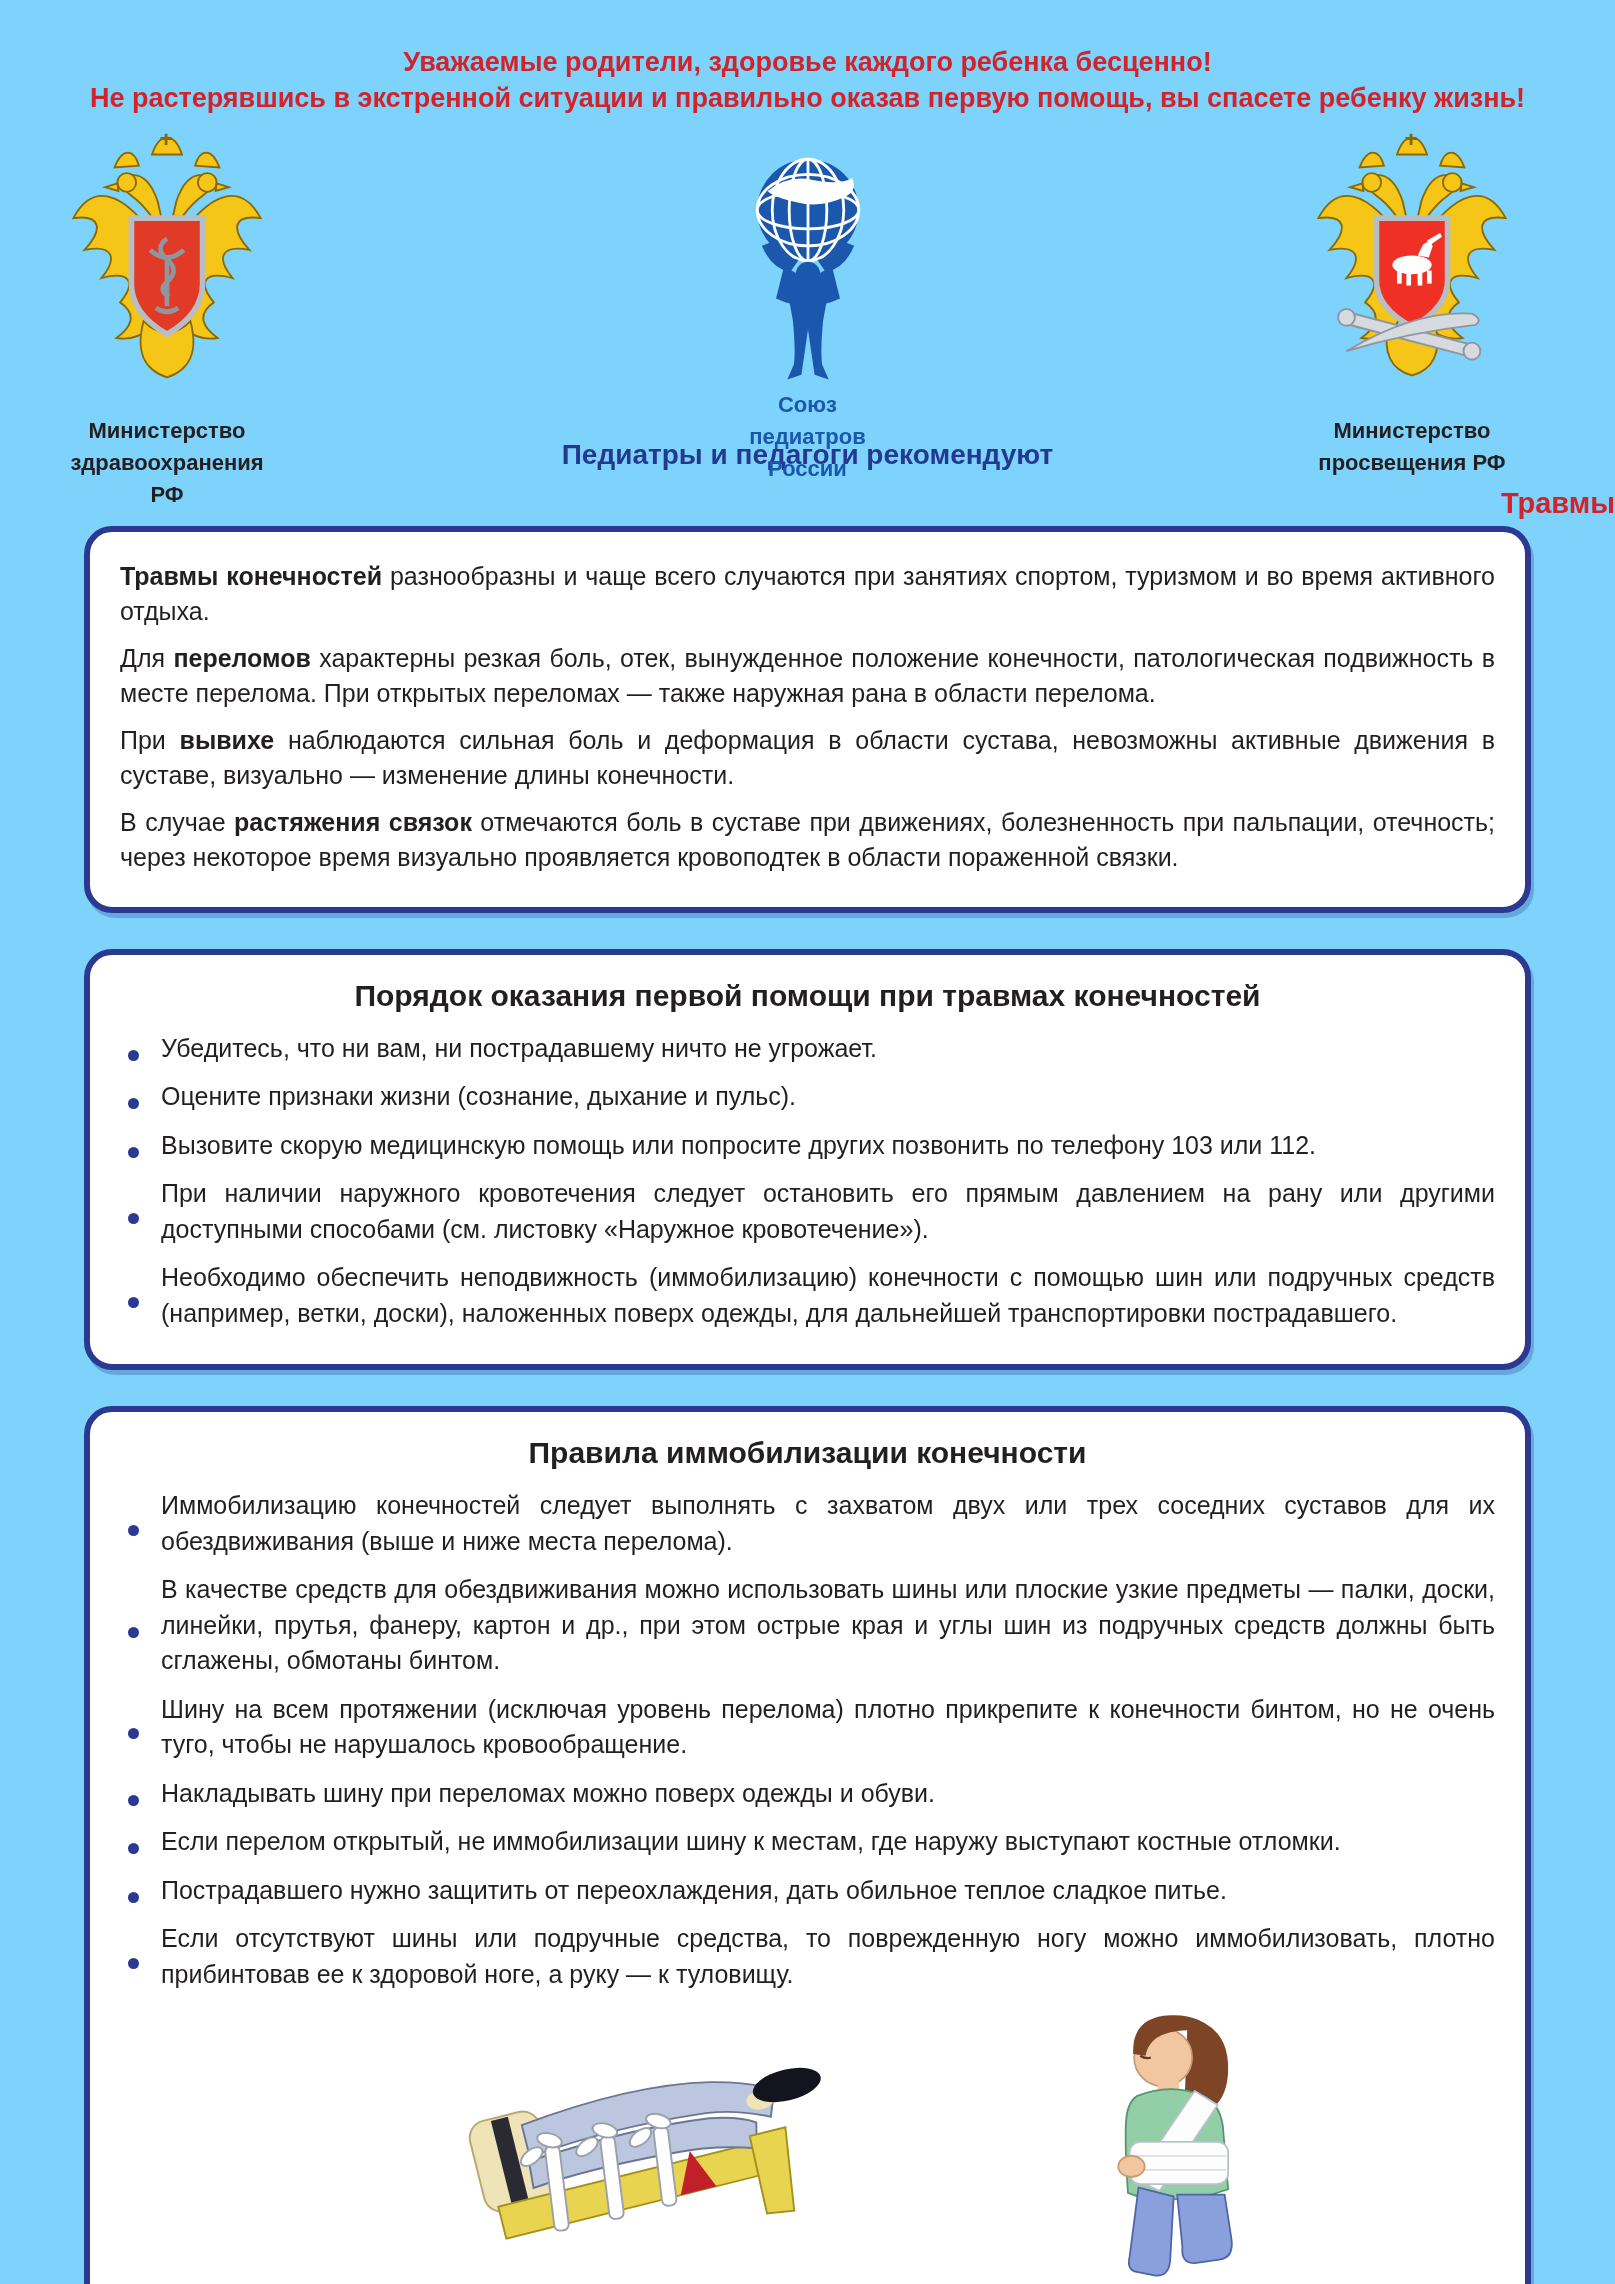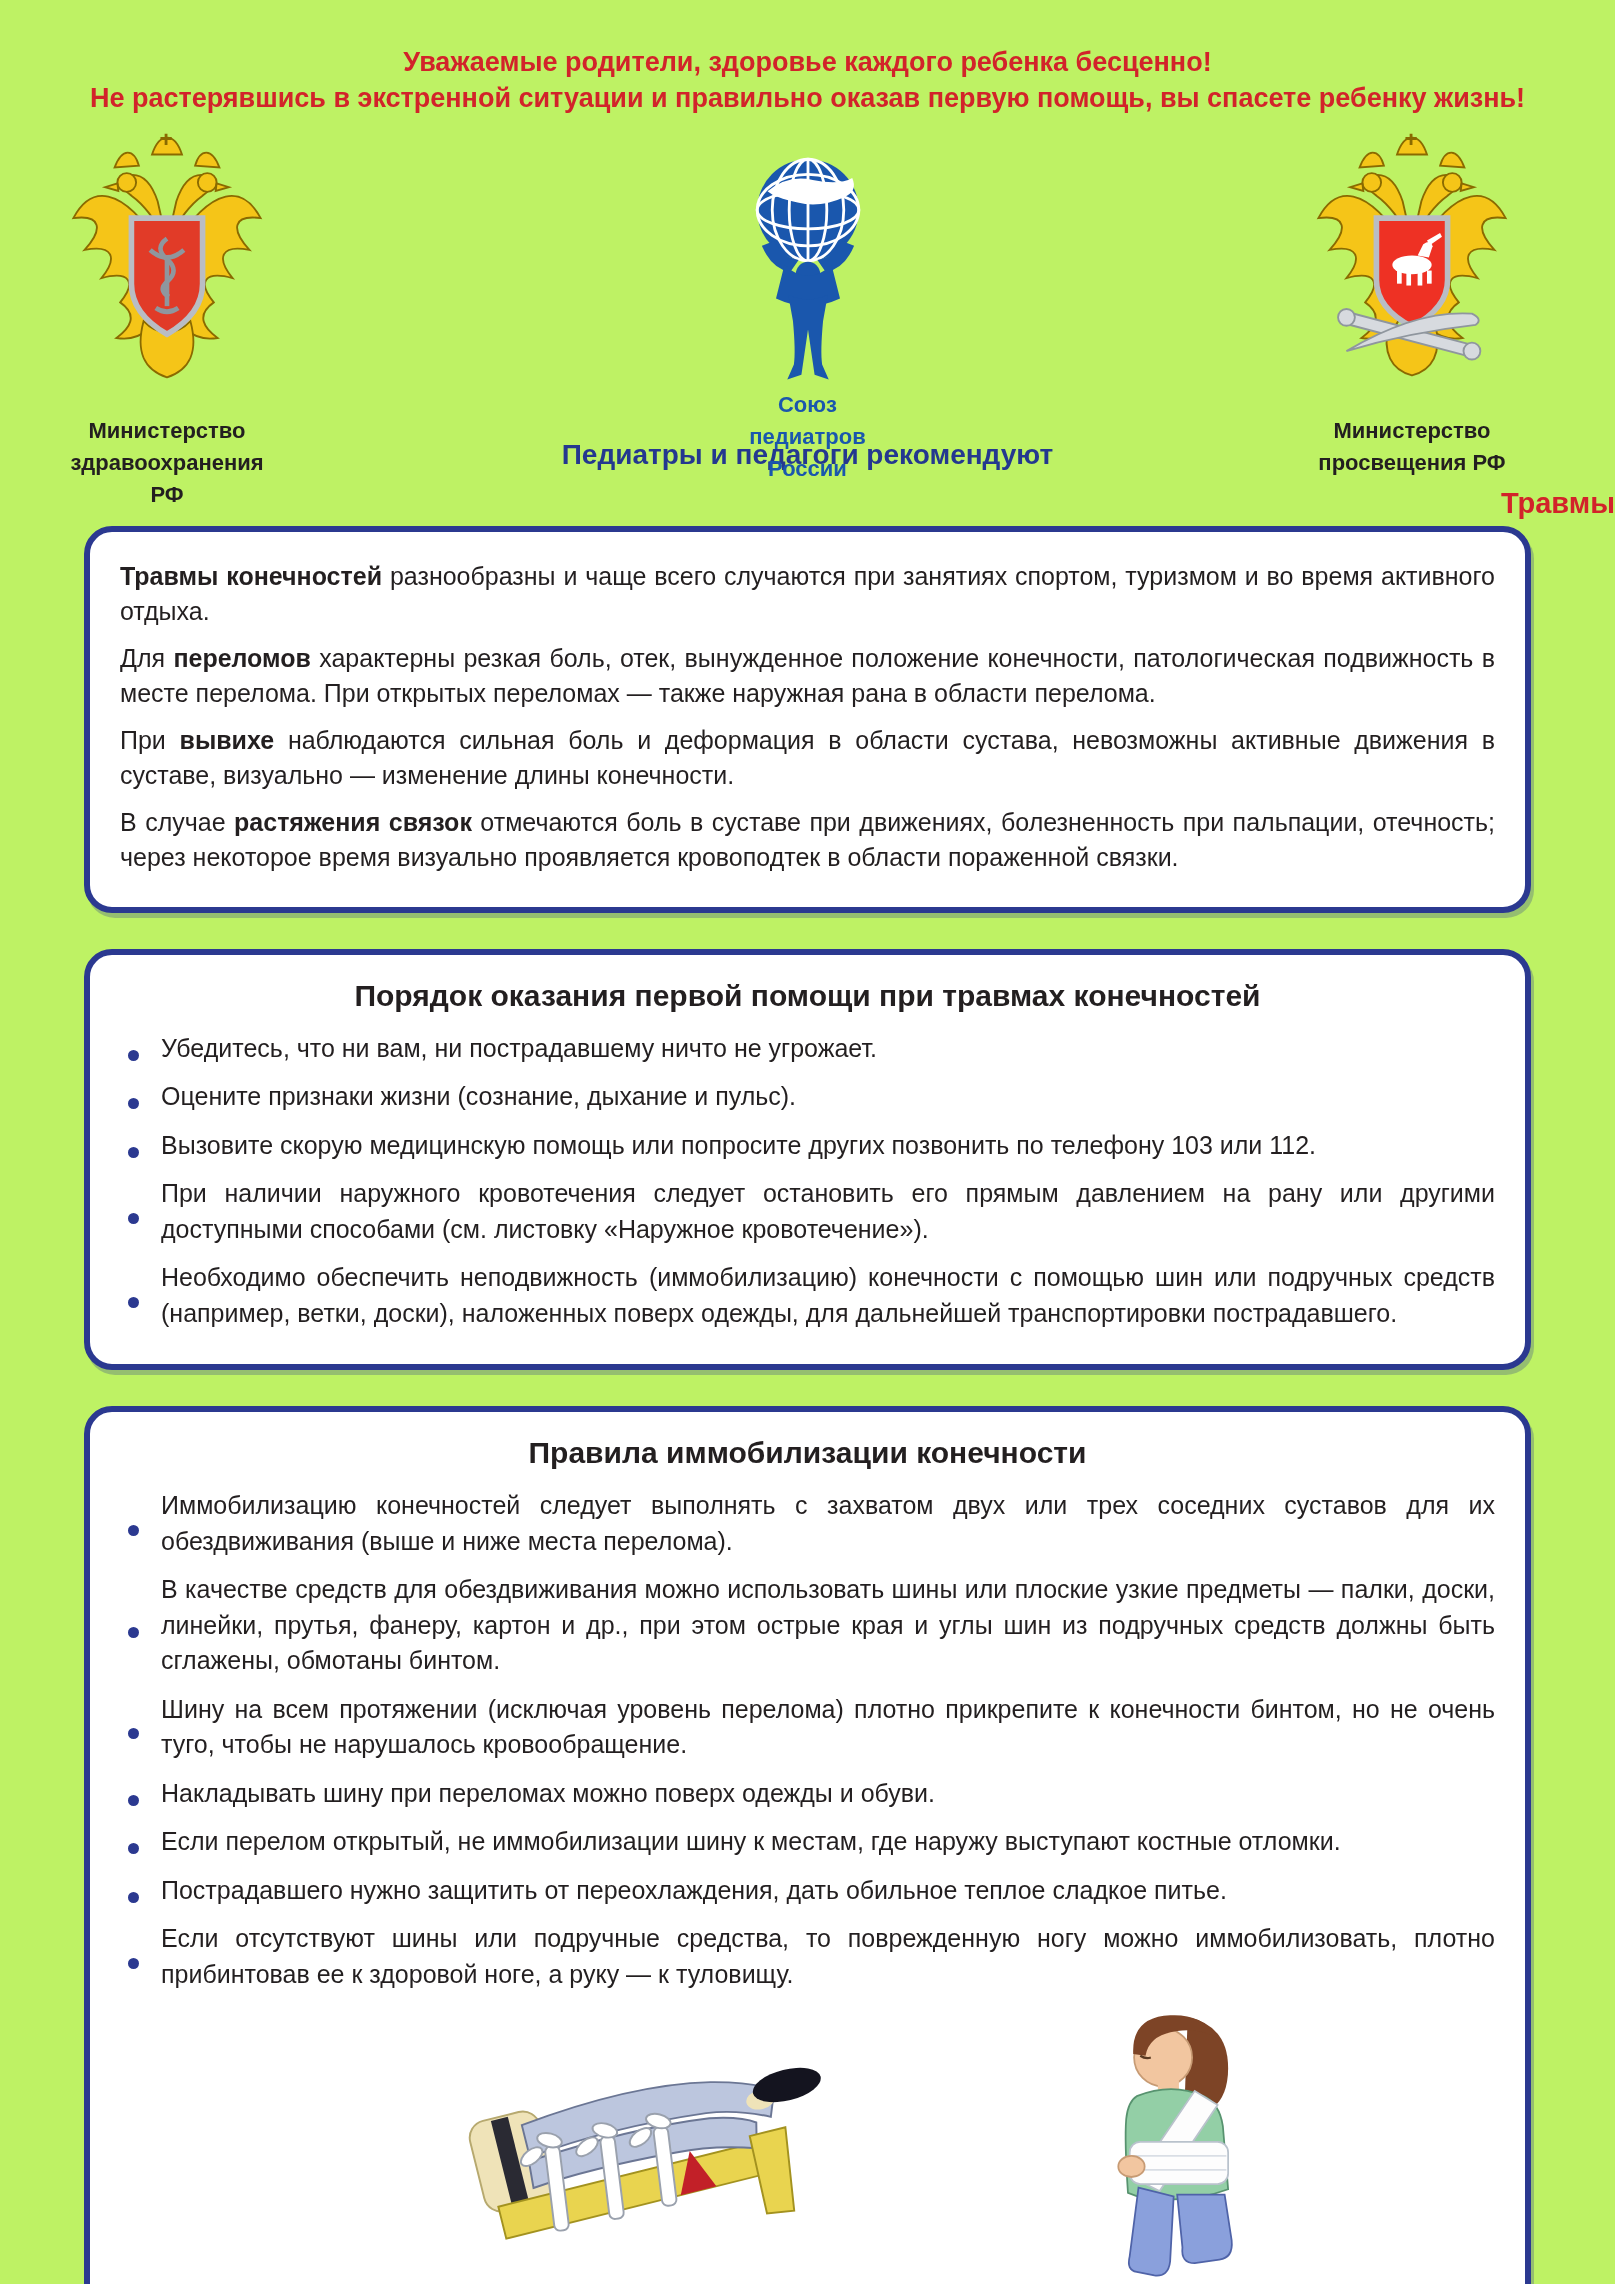--- a/index.html
+++ b/index.html
@@ -1,19 +1,19 @@
 <!DOCTYPE html>
 <html lang="ru"><head>
 <meta charset="utf-8">
 <style>
   html,body{margin:0;padding:0;background:#ffffff;}
   .page{
     position:relative;
     width:1615px;height:2284px;
-    background:#bef264;
+    background:#7dd3fc;
     font-family:"Liberation Sans", sans-serif;
     color:#231f20;
     overflow:hidden;
   }
   
   .header{padding-top:44px;text-align:center;line-height:1.35;}
   .header .hline{font-size:27px;font-weight:bold;color:#d2232a;}
   
   .logos{position:relative;height:352px;margin-top:6px;}
   .logo-block{position:absolute;text-align:center;}

